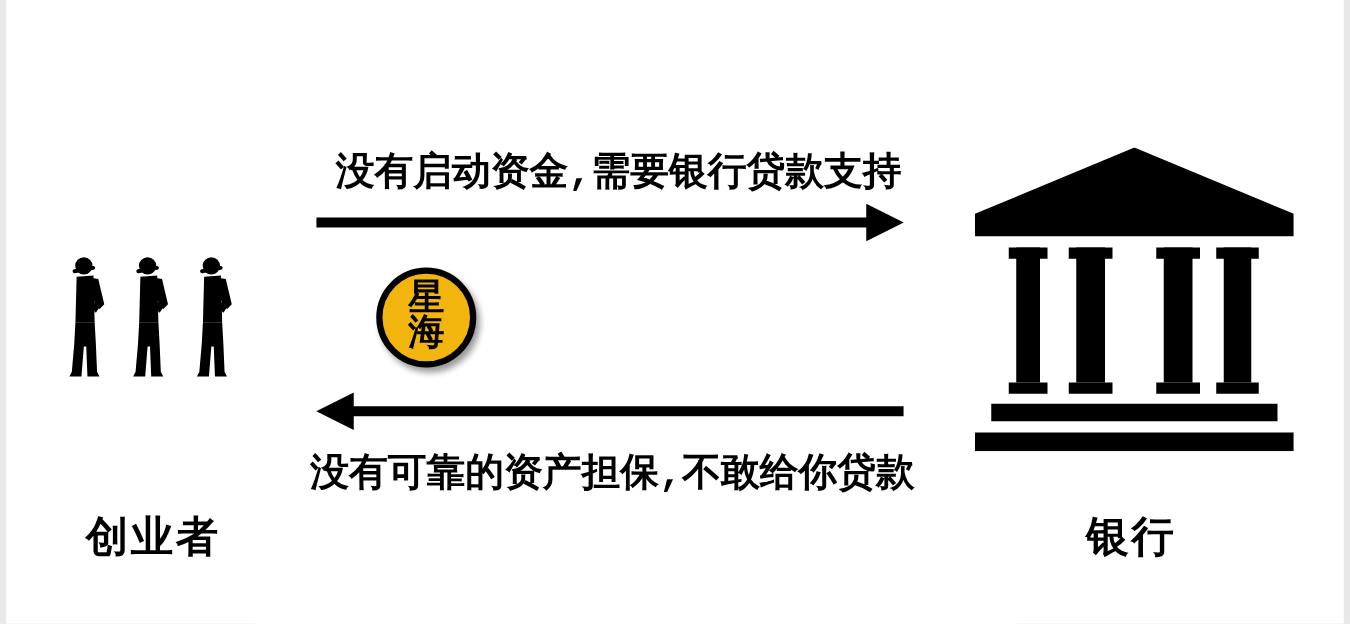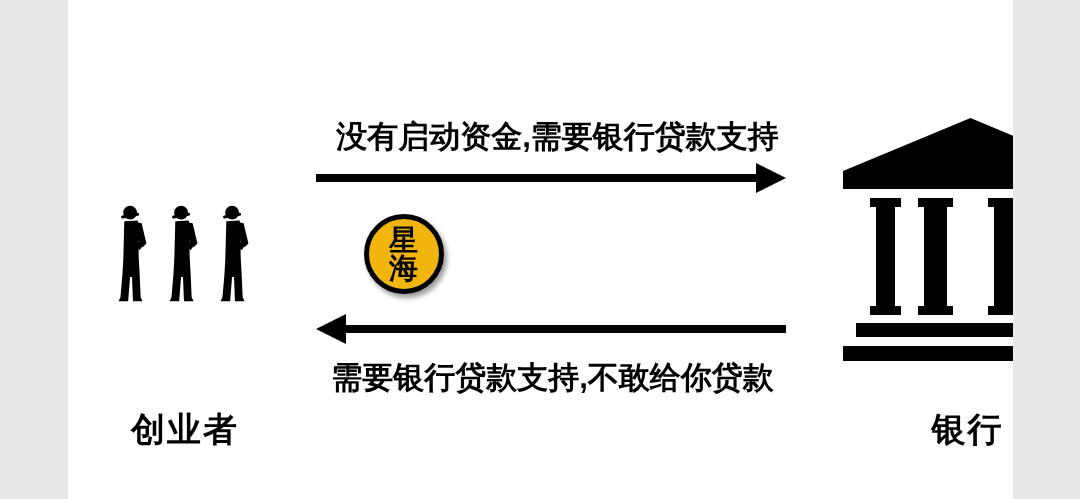--- a/index.html
+++ b/index.html
@@ -3,24 +3,24 @@
 <meta charset="utf-8">
 <style>
   :root{
     --ink:#000000;
     --bg:#ffffff;
     --logo-yellow:#F2B50E;
   }
   html,body{margin:0;padding:0;background:#e8e8e8;}
   .canvas{
     position:relative;
-    width:945px;height:499px;
+    width:1070px;height:499px;
     background:var(--bg);
     overflow:hidden;
-    font-family:Liberation Sans, sans-serif;
+    font-family:Liberation Mono, monospace;
     color:var(--ink);
     margin:0 auto;
   }
   .flow-text{
     position:absolute;
     font-weight:900;
     text-align:center;
     letter-spacing:0px;
     white-space:nowrap;
   }
@@ -111,21 +111,21 @@
   <div class="logo">
     <span class="logo-char">星</span>
     <span class="logo-char">海</span>
     <span class="logo-star">★</span>
   </div>
 
   <svg class="arrow arrow-bottom" width="470" height="30" viewBox="0 0 470 30" fill="#000">
     <polygon points="30,0 0,15 30,30"></polygon>
     <rect x="27" y="11" width="443" height="8"></rect>
   </svg>
-  <div class="flow-text bottom">需要银行贷款支持,不敢给你贷款</div>
+  <div class="flow-text bottom">没有可靠的资产担保,不敢给你贷款</div>
 
   <div class="bank-wrap">
     <svg viewBox="0 0 255 243" fill="#000">
       <polygon points="127.5,0 255,53 255,71 0,71 0,53"></polygon>
       <rect x="27" y="80" width="31" height="9"></rect>
       <rect x="33" y="80" width="19" height="108"></rect>
       <rect x="27" y="188" width="31" height="9"></rect>
       <rect x="75" y="80" width="35" height="9"></rect>
       <rect x="81" y="80" width="23" height="108"></rect>
       <rect x="75" y="188" width="35" height="9"></rect>

